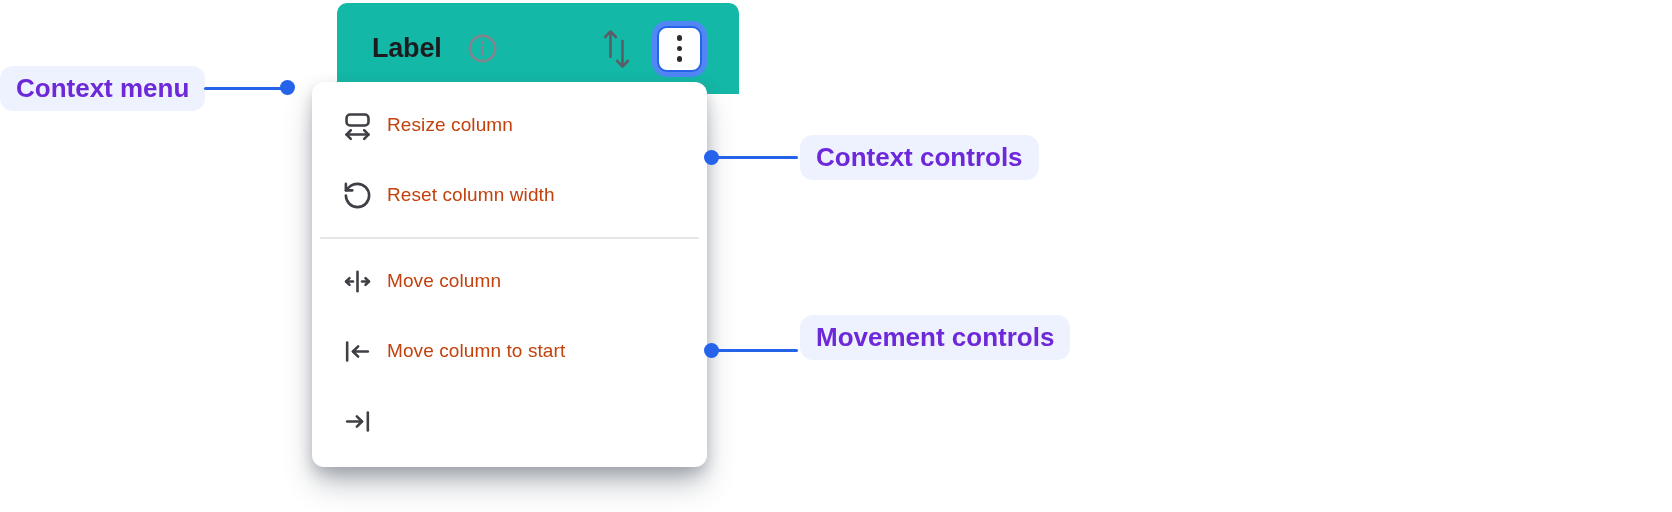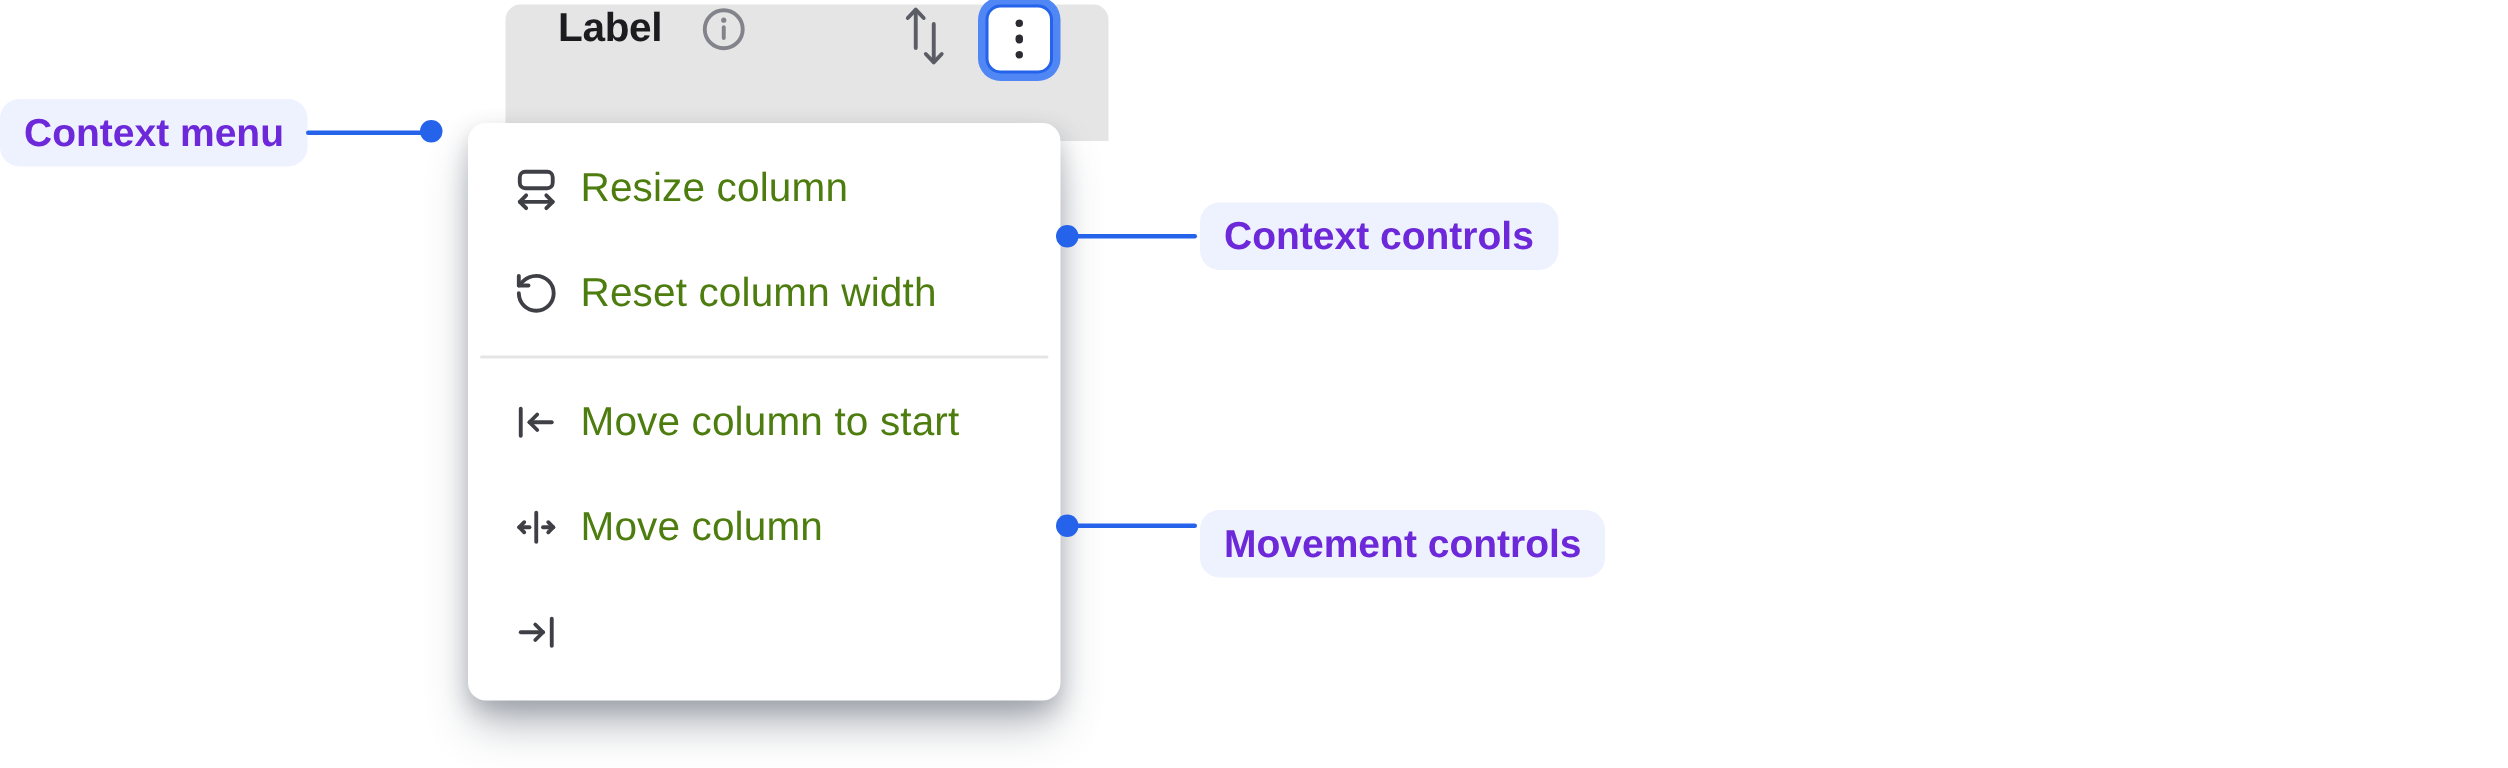--- a/index.html
+++ b/index.html
@@ -3,22 +3,22 @@
 <meta charset="utf-8">
 <style>
   html,body{margin:0;padding:0;background:#fff;}
   #canvas{
     position:relative;width:1672px;height:512px;background:#ffffff;overflow:hidden;
     font-family:"Liberation Sans",sans-serif;
   }
   
   .col-header{
     position:absolute;left:337px;top:3px;width:402px;height:91px;
-    background:#e5e5e5;border-radius:10px 10px 0 0;
-    display:flex;align-items:flex-start;box-sizing:border-box;
+    background:#14b8a6;border-radius:10px 10px 0 0;
+    display:flex;align-items:center;box-sizing:border-box;
     padding:0 37px 0 35px;
   }
   .col-label{font-size:27px;font-weight:700;color:#1b1b20;letter-spacing:-0.2px;}
   .hdr-icon{display:flex;align-items:center;justify-content:center;background:none;border:none;padding:0;cursor:pointer;}
   .info-btn{margin-left:24px;color:#83838c;}
   .sort-btn{margin-left:auto;color:#5c5c66;}
   .kebab-btn{
     margin-left:27px;width:45px;height:46px;box-sizing:border-box;
     background:#ffffff;border:2.5px solid #2563eb;border-radius:10px;
     box-shadow:0 0 0 5px #5087f5;
@@ -30,21 +30,21 @@
   .menu{
     position:absolute;left:312px;top:82px;width:395px;height:385px;box-sizing:border-box;
     background:#ffffff;border-radius:12px;padding:8px 0 10px;
     box-shadow:0 18px 30px -4px rgba(82,90,105,0.45),0 6px 14px rgba(82,90,105,0.28);
   }
   .menu-item{
     height:70px;display:flex;align-items:center;gap:13px;
     padding:0 20px 0 28px;cursor:pointer;
   }
   .mi-icon{width:34px;display:flex;align-items:center;justify-content:center;color:#3f3f46;}
-  .mi-label{font-size:27px;color:#4d7c0f;letter-spacing:0.1px;white-space:nowrap;}
+  .mi-label{font-size:19px;color:#c2410c;letter-spacing:0.1px;white-space:nowrap;}
   .menu-divider{height:2px;background:#e5e5e8;margin:7px 8px;border-radius:1px;}
   
   .pill{
     position:absolute;height:45px;display:flex;align-items:center;box-sizing:border-box;
     padding:0 16px;background:#edf2fe;border-radius:13px;
     color:#6d28d9;font-size:26px;font-weight:700;white-space:nowrap;
   }
   .connector{position:absolute;height:3px;background:#2563eb;border-radius:1.5px;}
   .conn-dot{position:absolute;width:15px;height:15px;border-radius:50%;background:#2563eb;}
   svg{display:block;}
@@ -105,39 +105,39 @@
         </svg>
       </span>
       <span class="mi-label">Reset column width</span>
     </div>
 
     <div class="menu-divider"></div>
 
     <div class="menu-item">
       <span class="mi-icon">
         <svg width="31" height="31" viewBox="0 0 24 24" fill="none" stroke="currentColor" stroke-width="2" stroke-linecap="round" stroke-linejoin="round">
-          <path d="M4 5v14"></path>
-          <path d="M20 12H8.5"></path>
-          <path d="M12.5 8l-4 4 4 4"></path>
-        </svg>
-      </span>
-      <span class="mi-label">Move column to start</span>
-    </div>
-
-    <div class="menu-item">
-      <span class="mi-icon">
-        <svg width="31" height="31" viewBox="0 0 24 24" fill="none" stroke="currentColor" stroke-width="2" stroke-linecap="round" stroke-linejoin="round">
           <path d="M12 4.5v15"></path>
           <path d="M8.5 12H3.2"></path>
           <path d="M5.8 9.4 3.2 12l2.6 2.6"></path>
           <path d="M15.5 12h5.3"></path>
           <path d="M18.2 9.4 20.8 12l-2.6 2.6"></path>
         </svg>
       </span>
       <span class="mi-label">Move column</span>
+    </div>
+
+    <div class="menu-item">
+      <span class="mi-icon">
+        <svg width="31" height="31" viewBox="0 0 24 24" fill="none" stroke="currentColor" stroke-width="2" stroke-linecap="round" stroke-linejoin="round">
+          <path d="M4 5v14"></path>
+          <path d="M20 12H8.5"></path>
+          <path d="M12.5 8l-4 4 4 4"></path>
+        </svg>
+      </span>
+      <span class="mi-label">Move column to start</span>
     </div>
 
     <div class="menu-item">
       <span class="mi-icon">
         <svg width="31" height="31" viewBox="0 0 24 24" fill="none" stroke="currentColor" stroke-width="2" stroke-linecap="round" stroke-linejoin="round">
           <path d="M20 5v14"></path>
           <path d="M4 12h11.5"></path>
           <path d="M11.5 8l4 4-4 4"></path>
         </svg>
       </span>
@@ -152,17 +152,17 @@
   <div class="conn-dot" style="left:280px;top:80px;"></div>
 
   <div class="conn-dot" style="left:704px;top:150px;"></div>
   <div class="connector" style="left:711px;top:156px;width:87px;"></div>
   <div class="pill" style="left:800px;top:135px;">
     <span>Context controls</span>
   </div>
 
   <div class="conn-dot" style="left:704px;top:343px;"></div>
   <div class="connector" style="left:711px;top:349px;width:87px;"></div>
-  <div class="pill" style="left:800px;top:340px;">
+  <div class="pill" style="left:800px;top:315px;">
     <span>Movement controls</span>
   </div>
 
 </div>
 
 </body></html>

